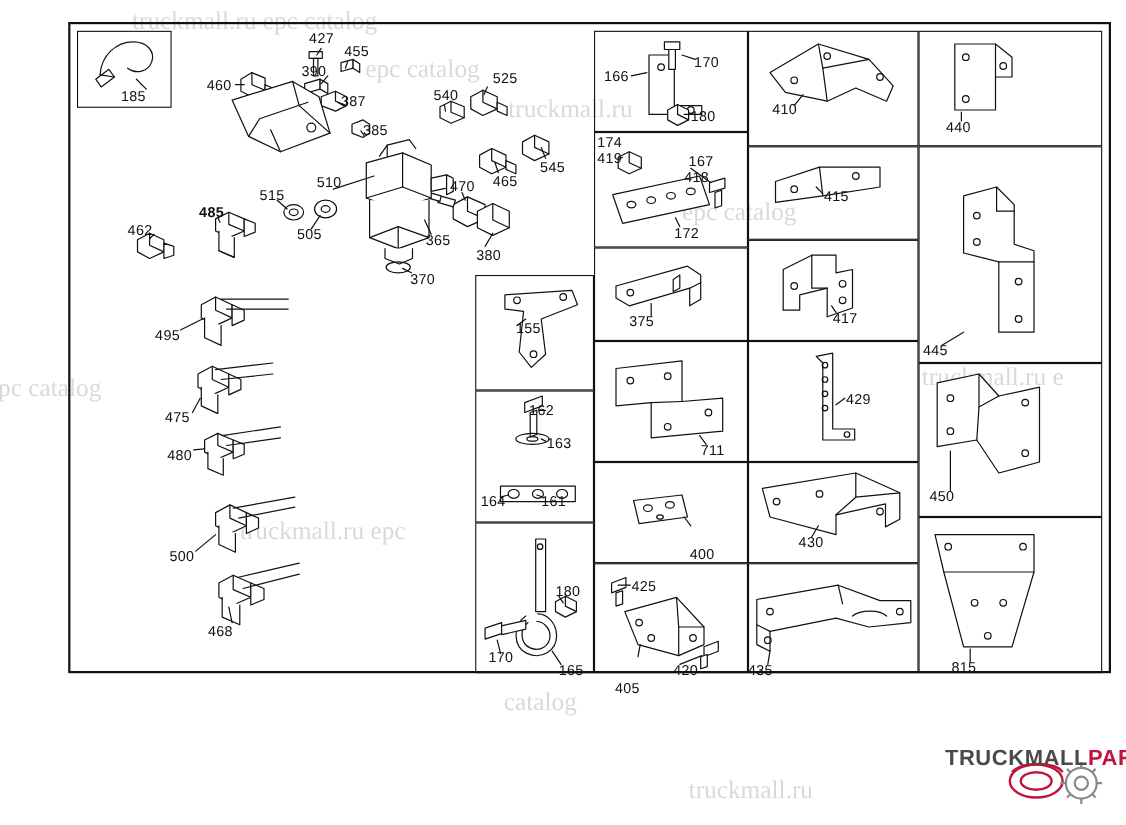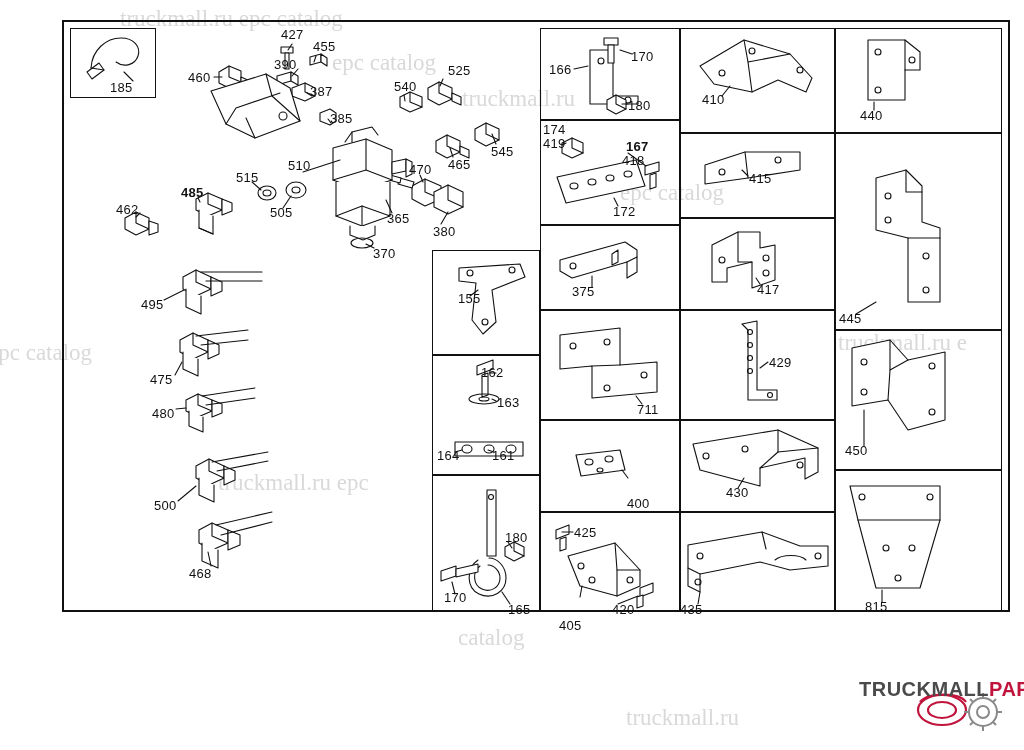--- a/index.html
+++ b/index.html
@@ -547,34 +547,34 @@
   <div class="lbl" style="left:116px; top:202px;">462</div>
   <div class="lbl" style="left:270px; top:205px;">505</div>
   <div class="lbl" style="left:387px; top:211px;">365</div>
   <div class="lbl" style="left:433px; top:224px;">380</div>
   <div class="lbl" style="left:373px; top:246px;">370</div>
   <div class="lbl" style="left:141px; top:297px;">495</div>
   <div class="lbl" style="left:150px; top:372px;">475</div>
   <div class="lbl" style="left:152px; top:406px;">480</div>
   <div class="lbl" style="left:154px; top:498px;">500</div>
   <div class="lbl" style="left:189px; top:566px;">468</div>
-  <div class="lbl" style="left:458px; top:291px;text-align:center;">155</div>
+  <div class="lbl" style="left:469px; top:291px;text-align:center;">155</div>
   <div class="lbl" style="left:481px; top:365px;">162</div>
   <div class="lbl" style="left:497px; top:395px;">163</div>
   <div class="lbl" style="left:437px; top:448px;">164</div>
   <div class="lbl" style="left:492px; top:448px;">161</div>
   <div class="lbl" style="left:505px; top:530px;">180</div>
   <div class="lbl" style="left:444px; top:590px;">170</div>
   <div class="lbl" style="left:508px; top:602px;">165</div>
   <div class="lbl" style="left:549px; top:62px;">166</div>
   <div class="lbl" style="left:631px; top:49px;">170</div>
   <div class="lbl" style="left:628px; top:98px;">180</div>
   <div class="lbl" style="left:543px; top:122px;">174</div>
   <div class="lbl" style="left:543px; top:136px;">419</div>
-  <div class="lbl" style="left:626px; top:139px;font-weight:bold;">167</div>
+  <div class="lbl" style="left:626px; top:139px;">167</div>
   <div class="lbl" style="left:622px; top:153px;">418</div>
   <div class="lbl" style="left:613px; top:204px;">172</div>
   <div class="lbl" style="left:572px; top:284px;">375</div>
   <div class="lbl" style="left:637px; top:402px;">711</div>
   <div class="lbl" style="left:627px; top:496px;">400</div>
   <div class="lbl" style="left:574px; top:525px;">425</div>
   <div class="lbl" style="left:559px; top:594px;margin-top:24px;">405</div>
   <div class="lbl" style="left:612px; top:602px;">420</div>
   <div class="lbl" style="left:702px; top:92px;">410</div>
   <div class="lbl" style="left:749px; top:171px;">415</div>

